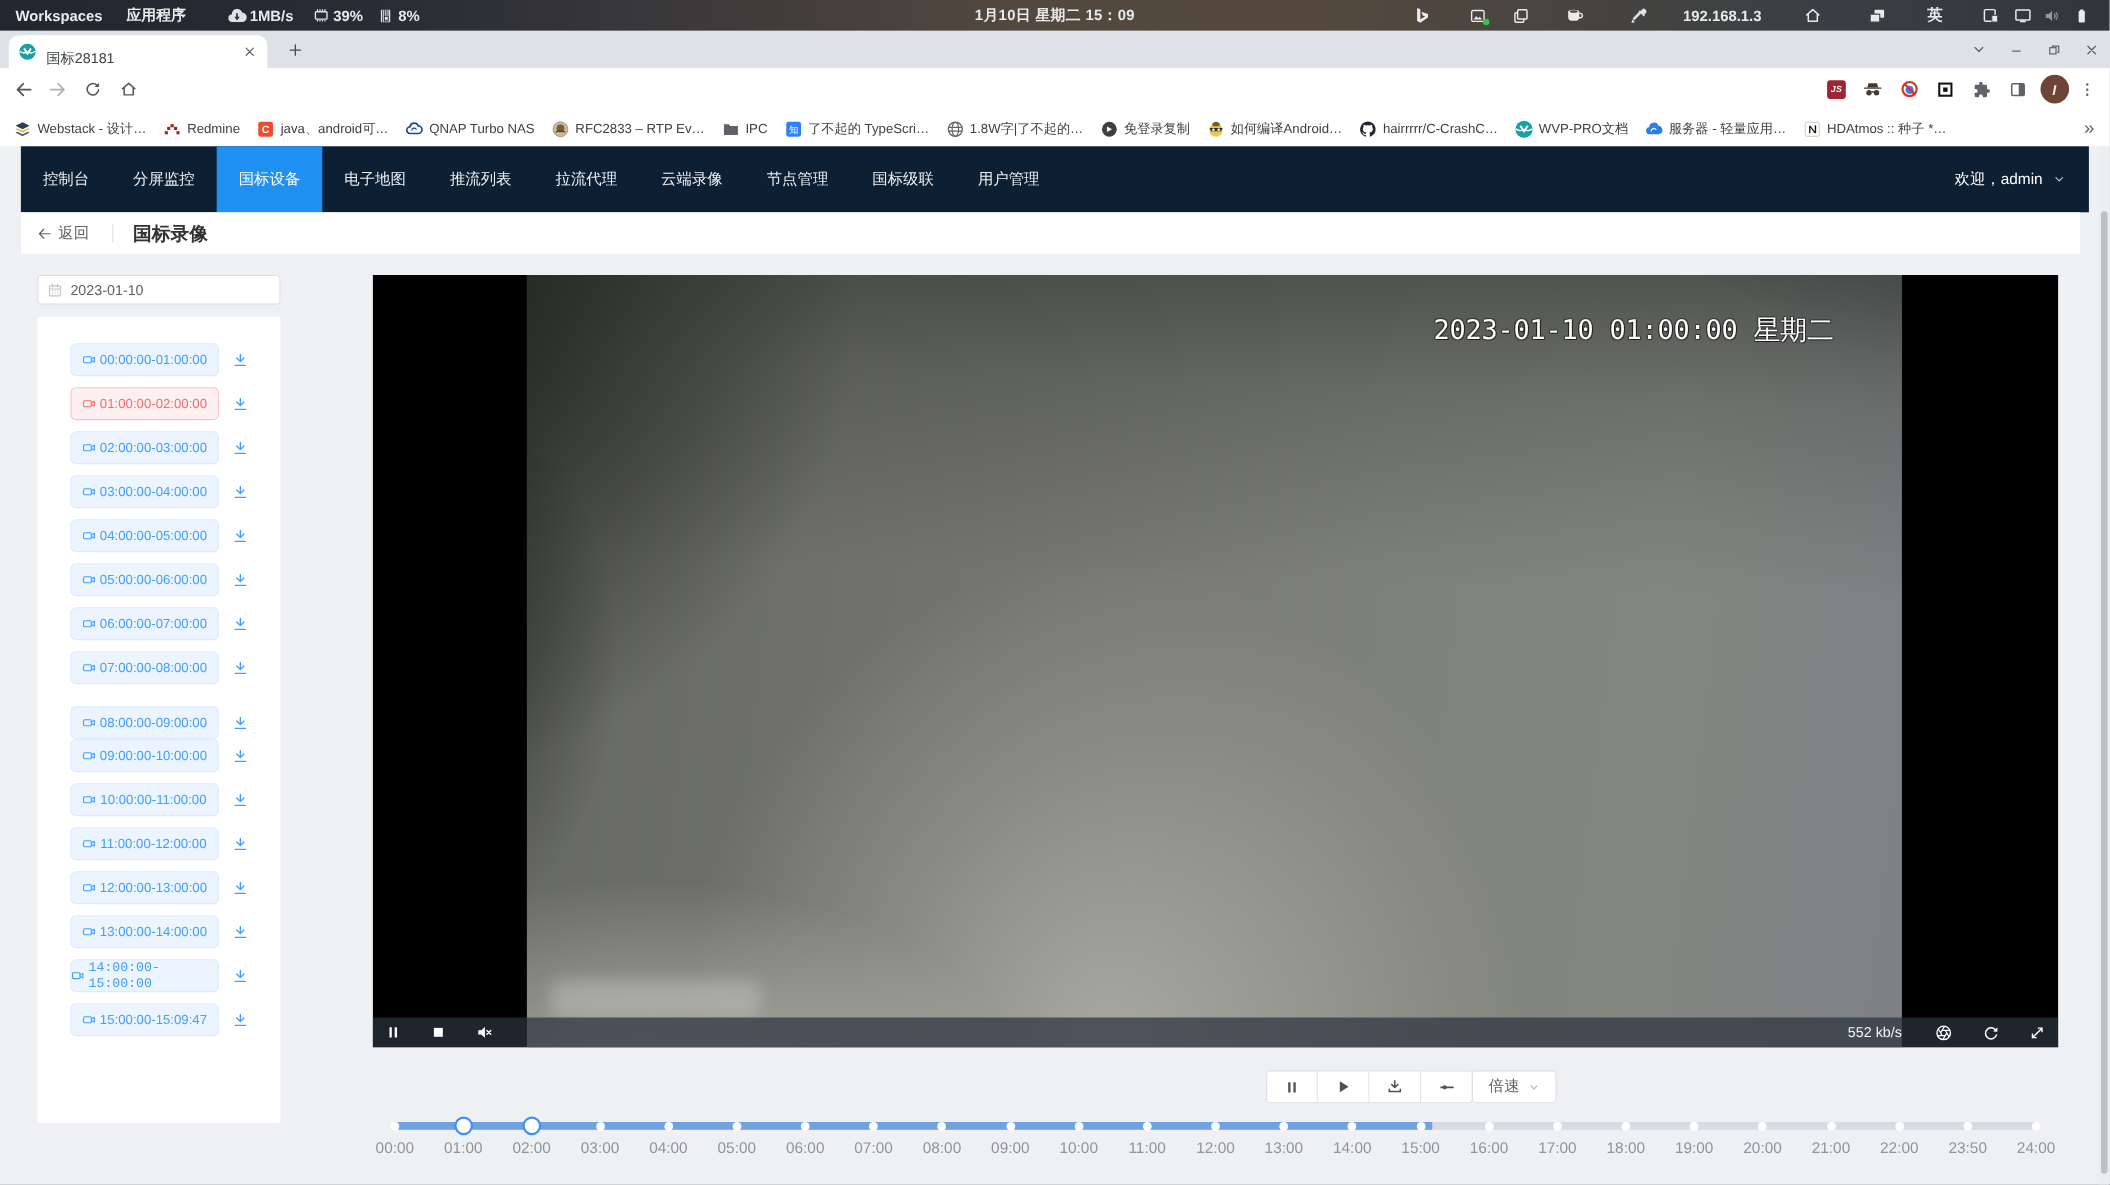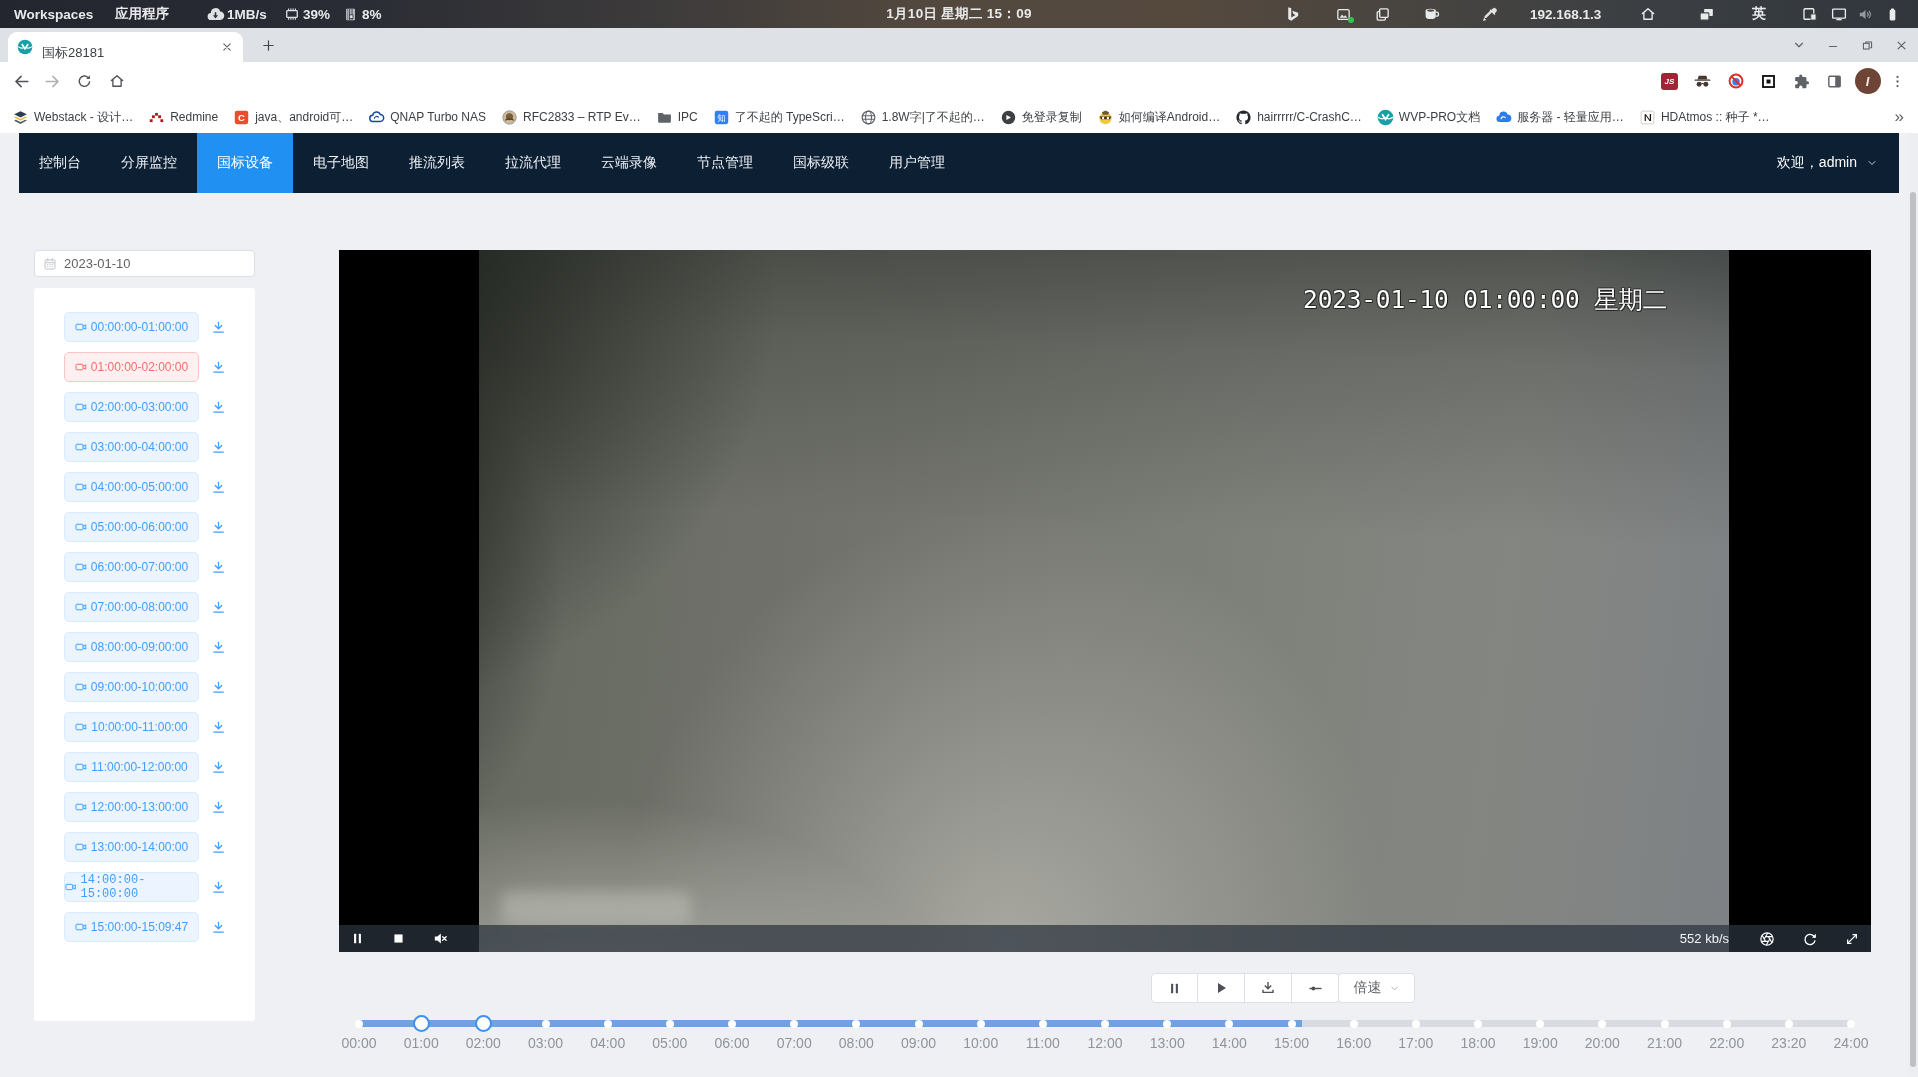--- a/index.html
+++ b/index.html
@@ -670,20 +670,30 @@
         <span>用户管理</span>
       </div>
     </div>
   <div class="nav-welcome">
     <span>欢迎，admin</span>
     <svg class="ic" width="12" height="12" color="#c6cdd6">
         <use href="#i-chevdown"></use>
       </svg>
   </div>
 
+  <div class="subheader">
+    <div class="back-link">
+      <svg class="ic" width="15" height="15" color="#606266">
+          <use href="#i-arrowleft"></use>
+        </svg>
+      <span>返回</span>
+    </div>
+    <div class="sub-divider"></div>
+    <div class="sub-title">国标录像</div>
+  </div>
 
   <div class="date-input">
     <svg class="ic" width="14" height="14" color="#c0c4cc">
         <use href="#i-calendar"></use>
       </svg>
     <span class="date-text">2023-01-10</span>
   </div>
   <div class="side-panel" id="record-panel">
       <div class="rec-row" style="top: 24px;">
         <div class="rec-btn">
@@ -766,21 +776,21 @@
         <div class="rec-btn">
           <svg class="ic" width="12" height="12">
             <use href="#i-camera"></use>
           </svg>
           <span>07:00:00-08:00:00</span>
         </div>
         <svg class="ic rec-dl" width="15" height="15" color="#409eff">
           <use href="#i-download"></use>
         </svg>
       </div>
-      <div class="rec-row" style="top: 344px;">
+      <div class="rec-row" style="top: 354px;">
         <div class="rec-btn">
           <svg class="ic" width="12" height="12">
             <use href="#i-camera"></use>
           </svg>
           <span>08:00:00-09:00:00</span>
         </div>
         <svg class="ic rec-dl" width="15" height="15" color="#409eff">
           <use href="#i-download"></use>
         </svg>
       </div>
@@ -974,21 +984,21 @@
       <div class="tl-label" style="left: 1478px;">18:00</div>
       <div class="tl-dot" style="left: 1536.17px;"></div>
       <div class="tl-label" style="left: 1540.17px;">19:00</div>
       <div class="tl-dot" style="left: 1598.33px;"></div>
       <div class="tl-label" style="left: 1602.33px;">20:00</div>
       <div class="tl-dot" style="left: 1660.5px;"></div>
       <div class="tl-label" style="left: 1664.5px;">21:00</div>
       <div class="tl-dot" style="left: 1722.67px;"></div>
       <div class="tl-label" style="left: 1726.67px;">22:00</div>
       <div class="tl-dot" style="left: 1784.83px;"></div>
-      <div class="tl-label" style="left: 1788.83px;">23:20</div>
+      <div class="tl-label" style="left: 1788.83px;">23:50</div>
       <div class="tl-dot" style="left: 1847px;"></div>
       <div class="tl-label" style="left: 1851px;">24:00</div>
       <div class="tl-handle" style="left: 412.667px;"></div>
       <div class="tl-handle" style="left: 474.833px;"></div>
     </div>
 
   <div class="sb-track">
       <div class="sb-thumb"></div>
     </div>
 

